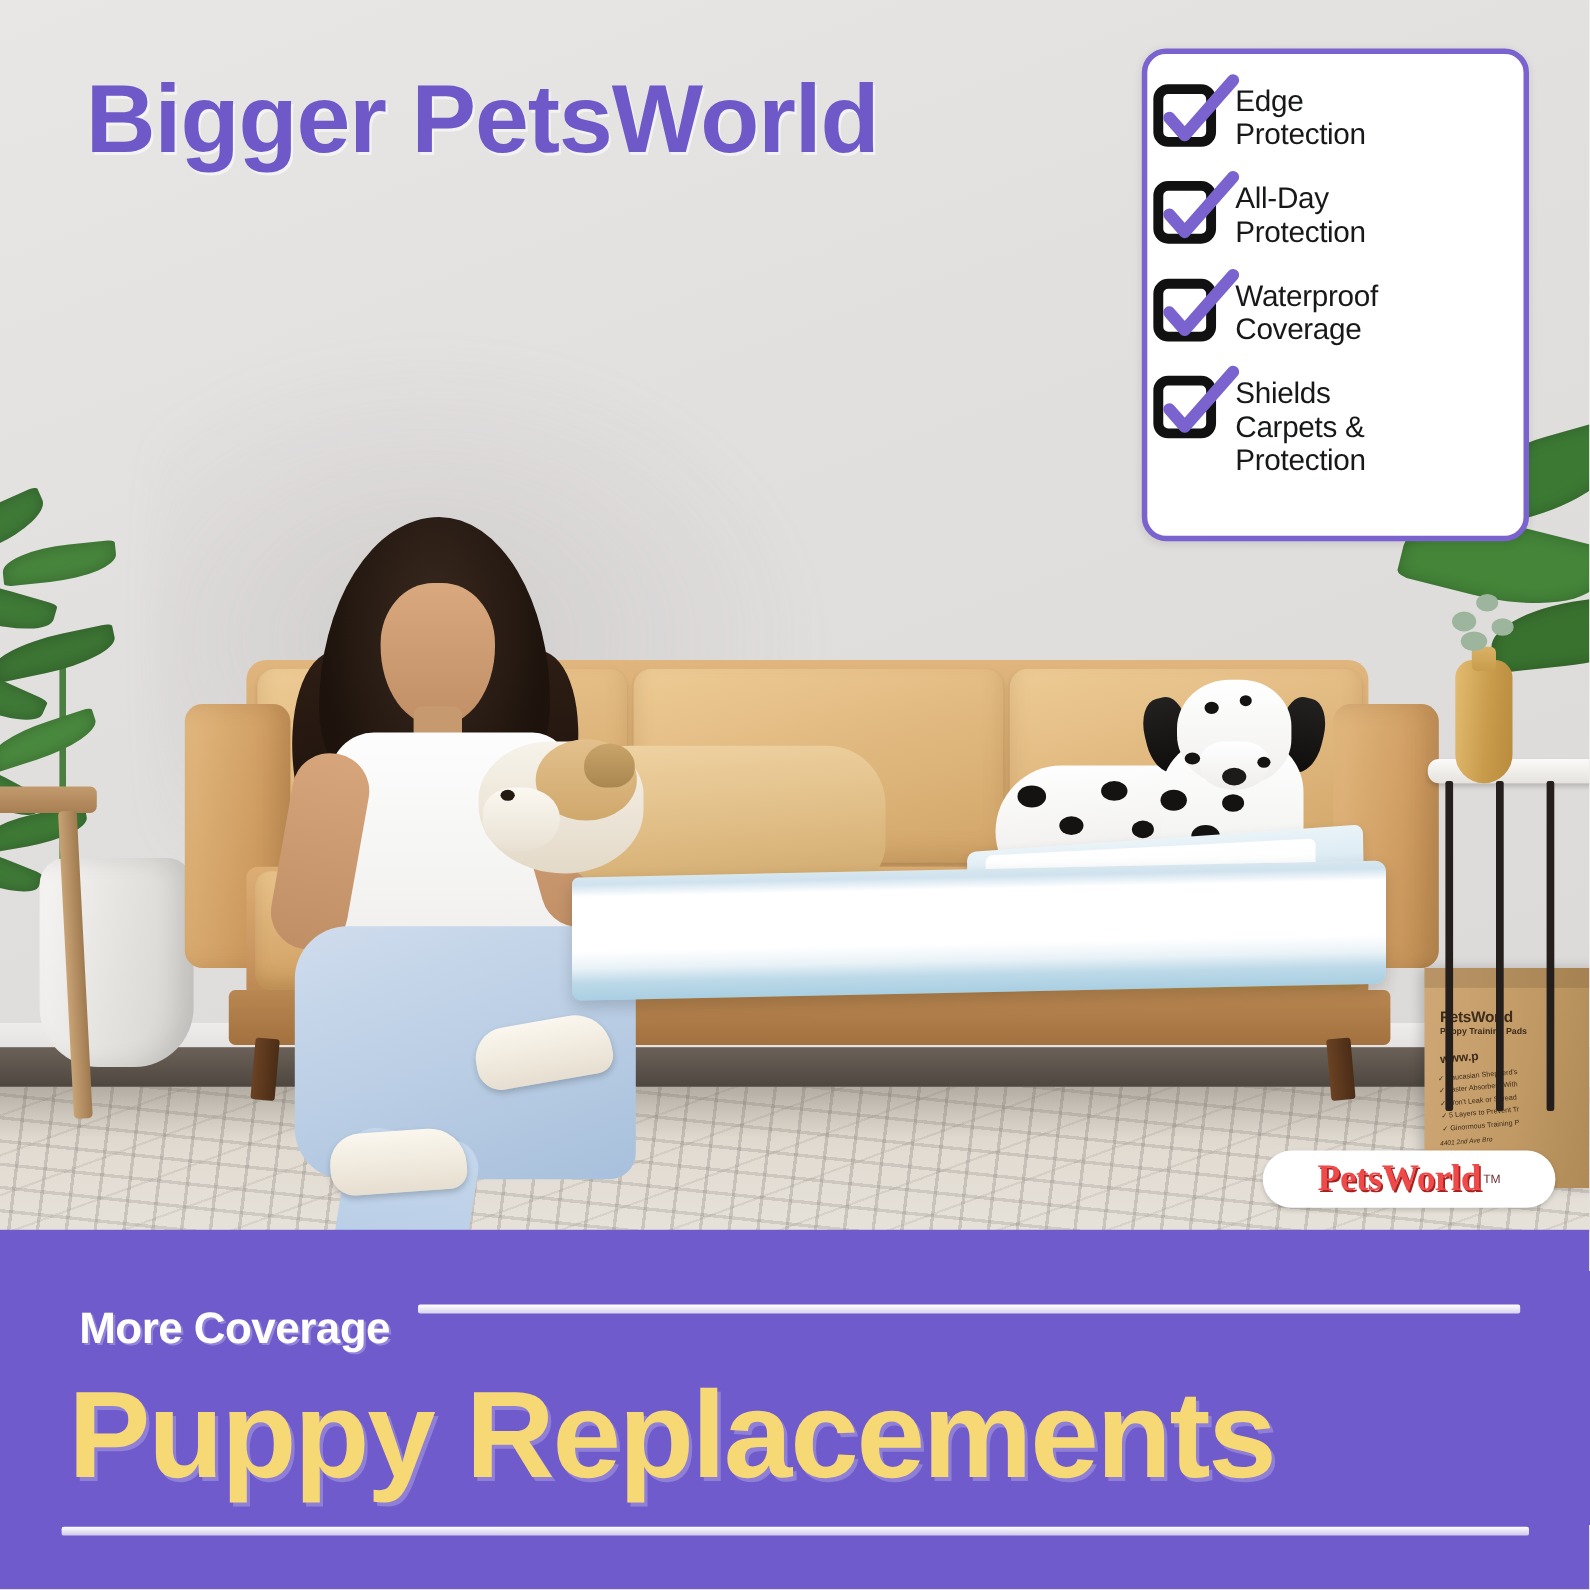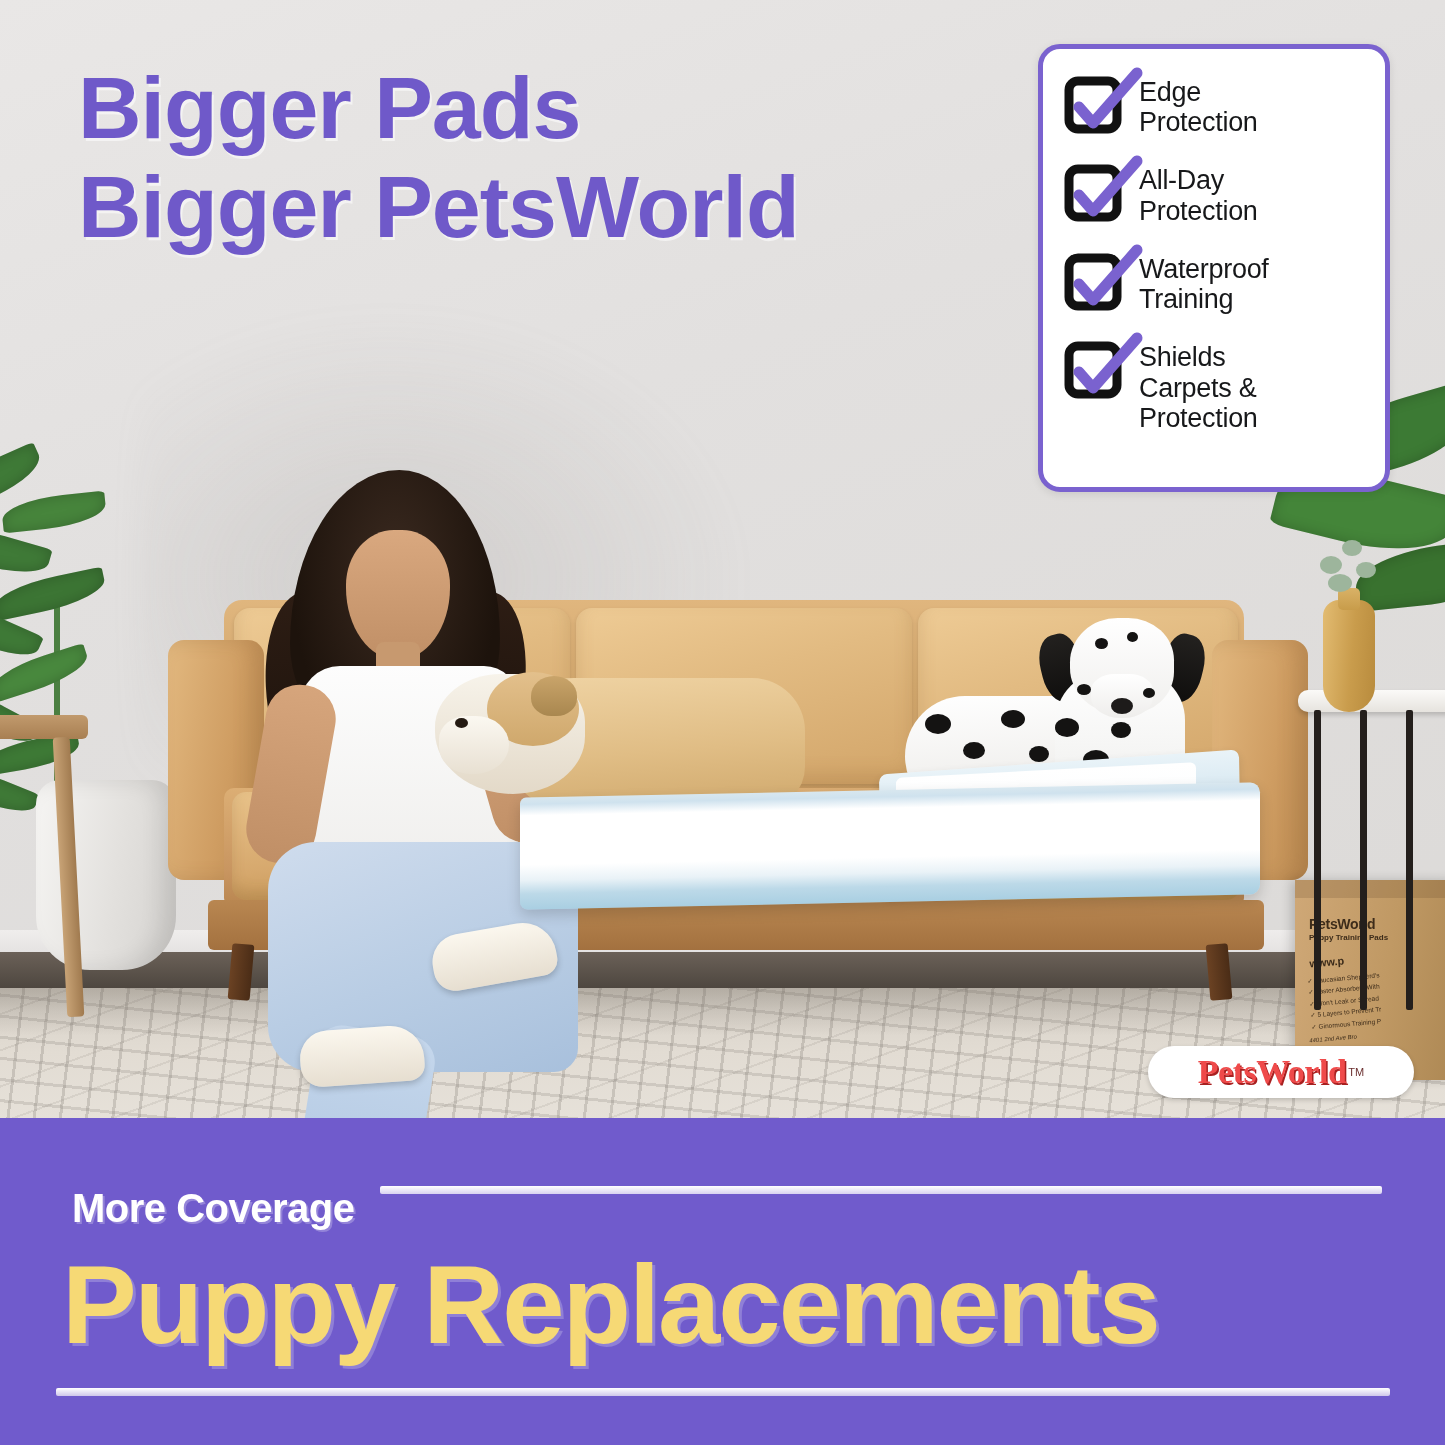--- a/index.html
+++ b/index.html
@@ -156,21 +156,21 @@
   .box-txt{position:absolute;left:14px;top:36px;width:150px;color:#3d2c1a;}
   .box-brand{font-weight:bold;font-size:14px;letter-spacing:-.3px;}
   .box-sub{font-size:8px;font-weight:bold;margin-top:1px;}
   .box-url{font-size:11px;font-weight:bold;margin-top:9px;transform:rotate(-5deg);}
   .box-list{margin-top:6px;font-size:6.5px;line-height:1.75;transform:rotate(-5deg);}
   .box-addr{font-size:6px;font-style:italic;margin-top:5px;transform:rotate(-5deg);}
 
   
   .card{position:absolute;left:1038px;top:44px;width:352px;height:448px;background:#fff;
         border:5px solid #7a62cf;border-radius:22px;box-sizing:border-box;
-        padding:26px 18px 18px 22px;box-shadow:0 2px 8px rgba(0,0,0,.10);}
+        padding:26px 18px 18px 6px;box-shadow:0 2px 8px rgba(0,0,0,.10);}
   .crow{display:flex;align-items:flex-start;gap:18px;margin-bottom:26px;}
   .crow:last-child{margin-bottom:15px;}
   .cbox{position:relative;width:56px;height:52px;flex:0 0 56px;}
   .cbox svg{position:absolute;left:0;top:-8px;width:78px;height:66px;overflow:visible;}
   .ctext{font-size:27px;line-height:1.12;color:#17181a;letter-spacing:-.3px;padding-top:2px;}
 
   
   .headline{position:absolute;left:78px;top:58px;width:900px;}
   .hl-line{font-size:88px;font-weight:bold;color:#6f59c9;line-height:1.13;letter-spacing:-1px;
         text-shadow:2px 3px 0 rgba(255,255,255,.55);white-space:nowrap;}
@@ -325,21 +325,20 @@
     </div>
     <div class="vase"></div>
     <div class="vase-neck"></div>
     <div class="euc" style="left:1320px;top:556px;width:22px;height:18px;"></div>
     <div class="euc" style="left:1342px;top:540px;width:20px;height:16px;"></div>
     <div class="euc" style="left:1328px;top:574px;width:24px;height:18px;"></div>
     <div class="euc" style="left:1356px;top:562px;width:20px;height:16px;"></div>
   </div>
 
   <div class="headline">
-    <div class="hl-line">Bigger Pads</div>
     <div class="hl-line">Bigger PetsWorld</div>
   </div>
 
   <div class="card">
 
     <div class="crow">
       <div class="cbox">
         <svg viewBox="0 0 78 66">
           <rect x="4" y="14" width="48" height="48" rx="9" fill="none" stroke="#111111" stroke-width="9"></rect>
           <path d="M14 40 L28 56 L72 6" fill="none" stroke="#7a62cf" stroke-width="11" stroke-linecap="round" stroke-linejoin="round"></path>
@@ -366,21 +365,21 @@
 
     <div class="crow">
       <div class="cbox">
         <svg viewBox="0 0 78 66">
           <rect x="4" y="14" width="48" height="48" rx="9" fill="none" stroke="#111111" stroke-width="9"></rect>
           <path d="M14 40 L28 56 L72 6" fill="none" stroke="#7a62cf" stroke-width="11" stroke-linecap="round" stroke-linejoin="round"></path>
         </svg>
       </div>
       <div class="ctext">
         <div>Waterproof</div>
-        <div>Training</div>
+        <div>Coverage</div>
       </div>
     </div>
 
     <div class="crow">
       <div class="cbox">
         <svg viewBox="0 0 78 66">
           <rect x="4" y="14" width="48" height="48" rx="9" fill="none" stroke="#111111" stroke-width="9"></rect>
           <path d="M14 40 L28 56 L72 6" fill="none" stroke="#7a62cf" stroke-width="11" stroke-linecap="round" stroke-linejoin="round"></path>
         </svg>
       </div>

